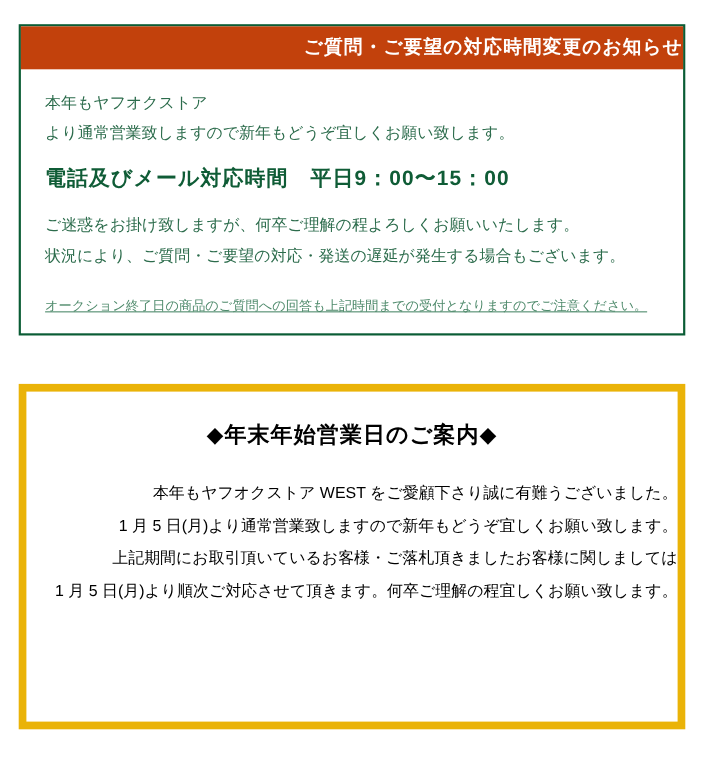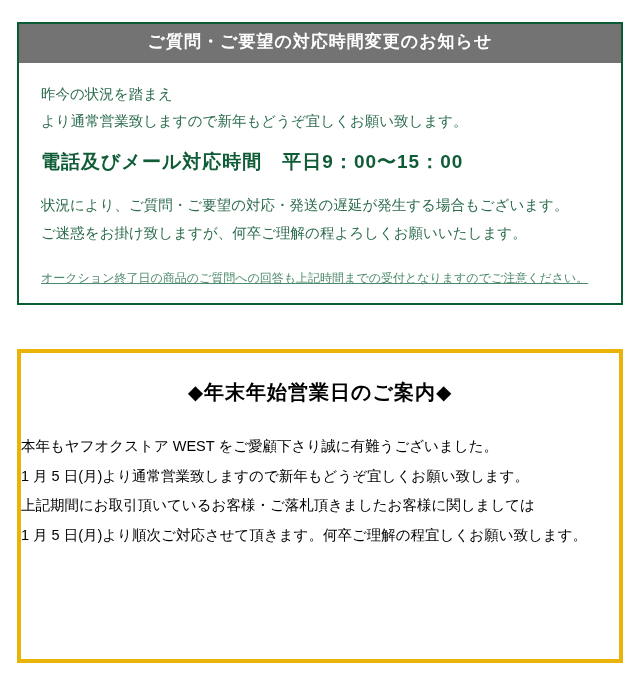--- a/index.html
+++ b/index.html
@@ -25,29 +25,28 @@
   .notice-green {
     position: absolute;
     left: 17px;
     top: 22px;
     width: 606px;
     box-sizing: border-box;
     border: 2px solid #0a5c35;
     background: #ffffff;
   }
   .notice-green-header {
-    background: #737373;
+    background: #c2410c;
     color: #ffffff;
-    text-align: center;
+    text-align: right;
     font-size: 17px;
     font-weight: bold;
     letter-spacing: 1px;
     padding: 9px 0 10px 0;
     line-height: 1.2;
-    font-family: Liberation Mono, monospace;
   }
   .notice-green-body {
     padding: 18px 22px 16px 22px;
     color: #1d6b45;
   }
   .ng-line {
     font-size: 14.5px;
     line-height: 1.85;
     color: #2c6c4c;
   }
@@ -73,34 +72,34 @@
   }
 
   
   .notice-red {
     position: absolute;
     left: 17px;
     top: 349px;
     width: 606px;
     height: 314px;
     box-sizing: border-box;
-    border: 4px solid #eab308;
+    border: 7px solid #eab308;
     background: #ffffff;
   }
   .nr-title {
     text-align: center;
     font-size: 20px;
     font-weight: bold;
     color: #000;
     margin-top: 26px;
     letter-spacing: 1px;
   }
   .nr-body {
     margin-top: 26px;
-    text-align: left;
+    text-align: right;
     font-size: 14.5px;
     line-height: 2.05;
     color: #000;
   }
   .nr-body-2 {
     margin-top: 26px;
     text-align: center;
     font-size: 14.5px;
     line-height: 2.05;
     color: #000;
@@ -108,25 +107,25 @@
   .nr-row { display: block; }
 </style>
 </head>
 <body>
 
 <div class="page">
 
   <section class="notice-green">
     <div class="notice-green-header">ご質問・ご要望の対応時間変更のお知らせ</div>
     <div class="notice-green-body">
-      <div class="ng-line">昨今の状況を踏まえ</div>
+      <div class="ng-line">本年もヤフオクストア</div>
       <div class="ng-line">より通常営業致しますので新年もどうぞ宜しくお願い致します。</div>
       <div class="ng-hours">電話及びメール対応時間　平日9：00〜15：00</div>
+      <div class="ng-line-2">ご迷惑をお掛け致しますが、何卒ご理解の程よろしくお願いいたします。</div>
       <div class="ng-line-2">状況により、ご質問・ご要望の対応・発送の遅延が発生する場合もございます。</div>
-      <div class="ng-line-2">ご迷惑をお掛け致しますが、何卒ご理解の程よろしくお願いいたします。</div>
       <div class="ng-small">オークション終了日の商品のご質問への回答も上記時間までの受付となりますのでご注意ください。</div>
     </div>
   </section>
 
   <section class="notice-red">
     <div class="nr-title">◆年末年始営業日のご案内◆</div>
     <div class="nr-body">
       <span class="nr-row">本年もヤフオクストア WEST をご愛顧下さり誠に有難うございました。</span>
       <span class="nr-row">1 月 5 日(月)より通常営業致しますので新年もどうぞ宜しくお願い致します。</span>
       <span class="nr-row">上記期間にお取引頂いているお客様・ご落札頂きましたお客様に関しましては</span>

